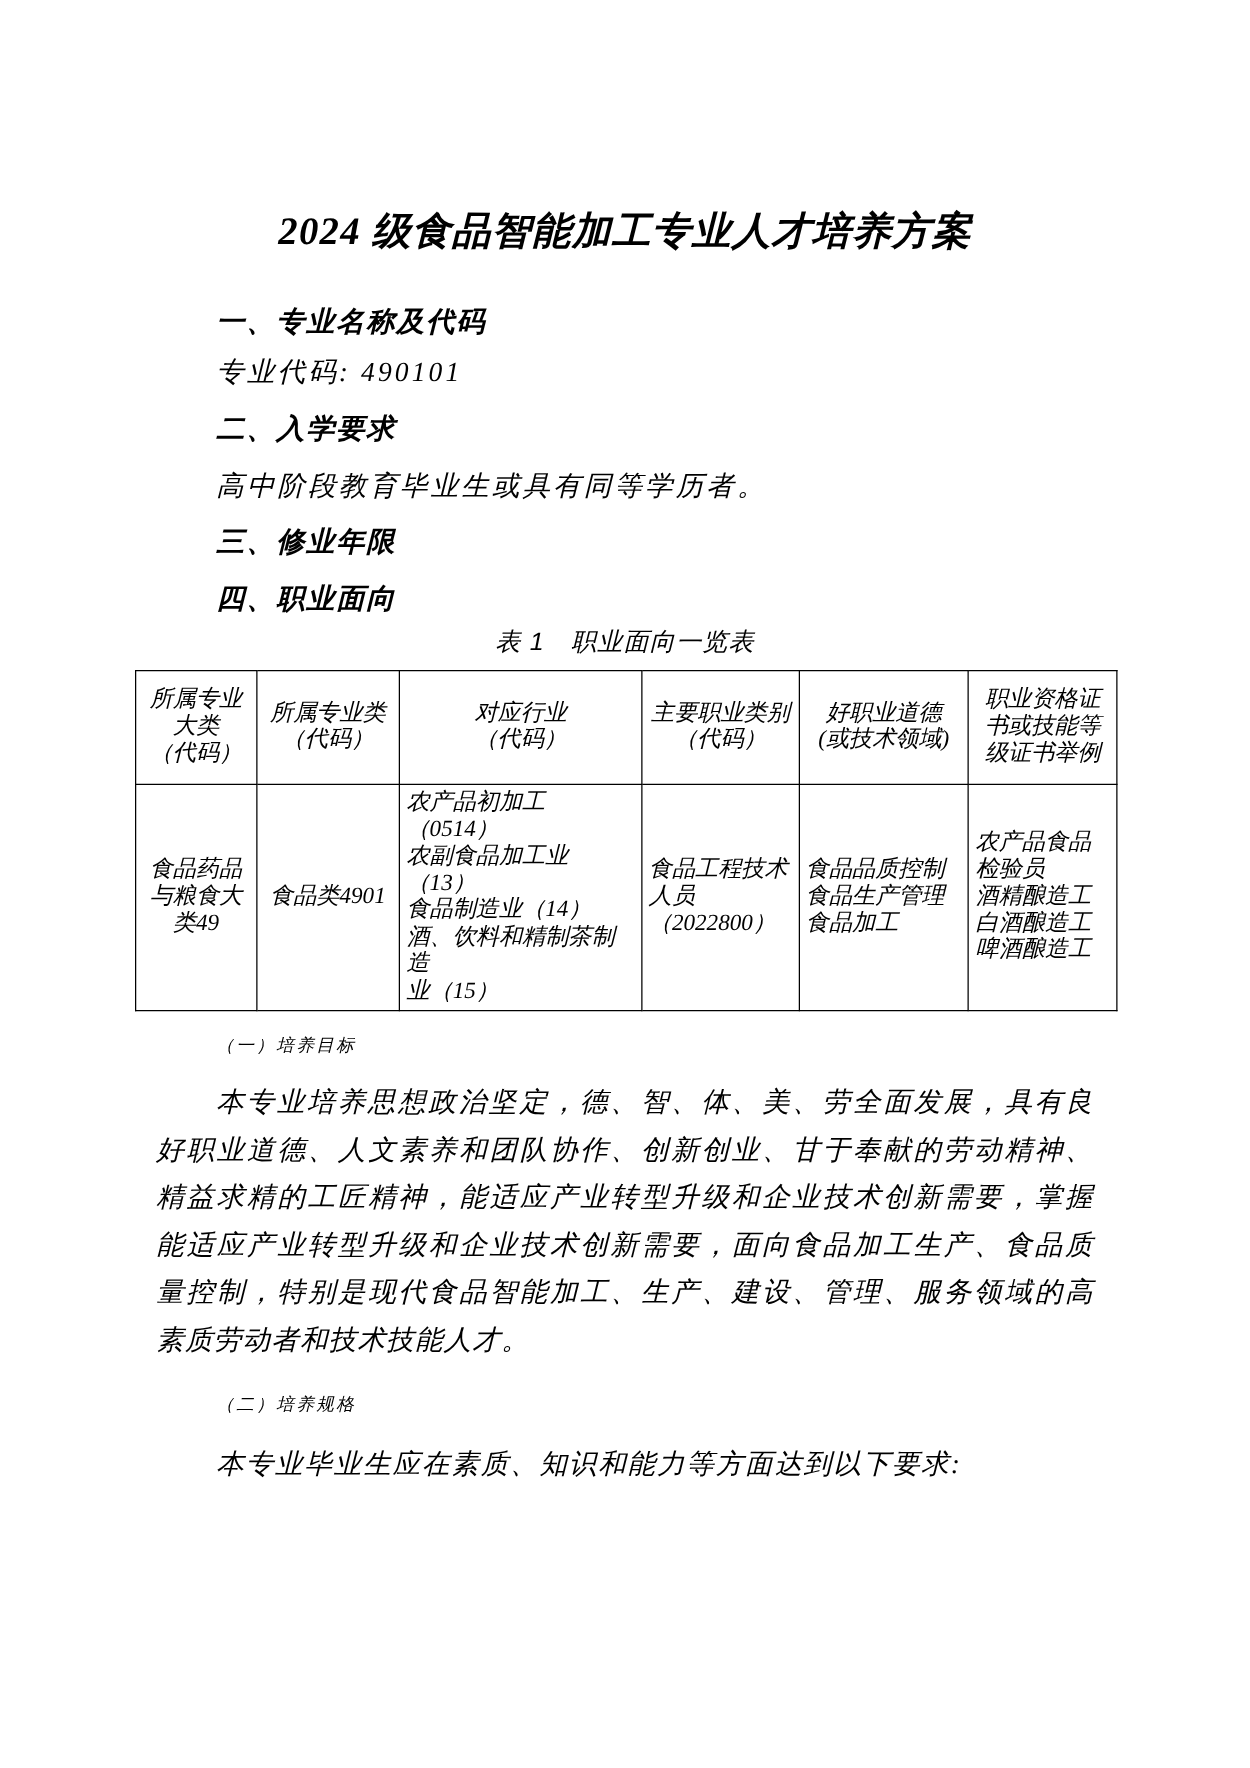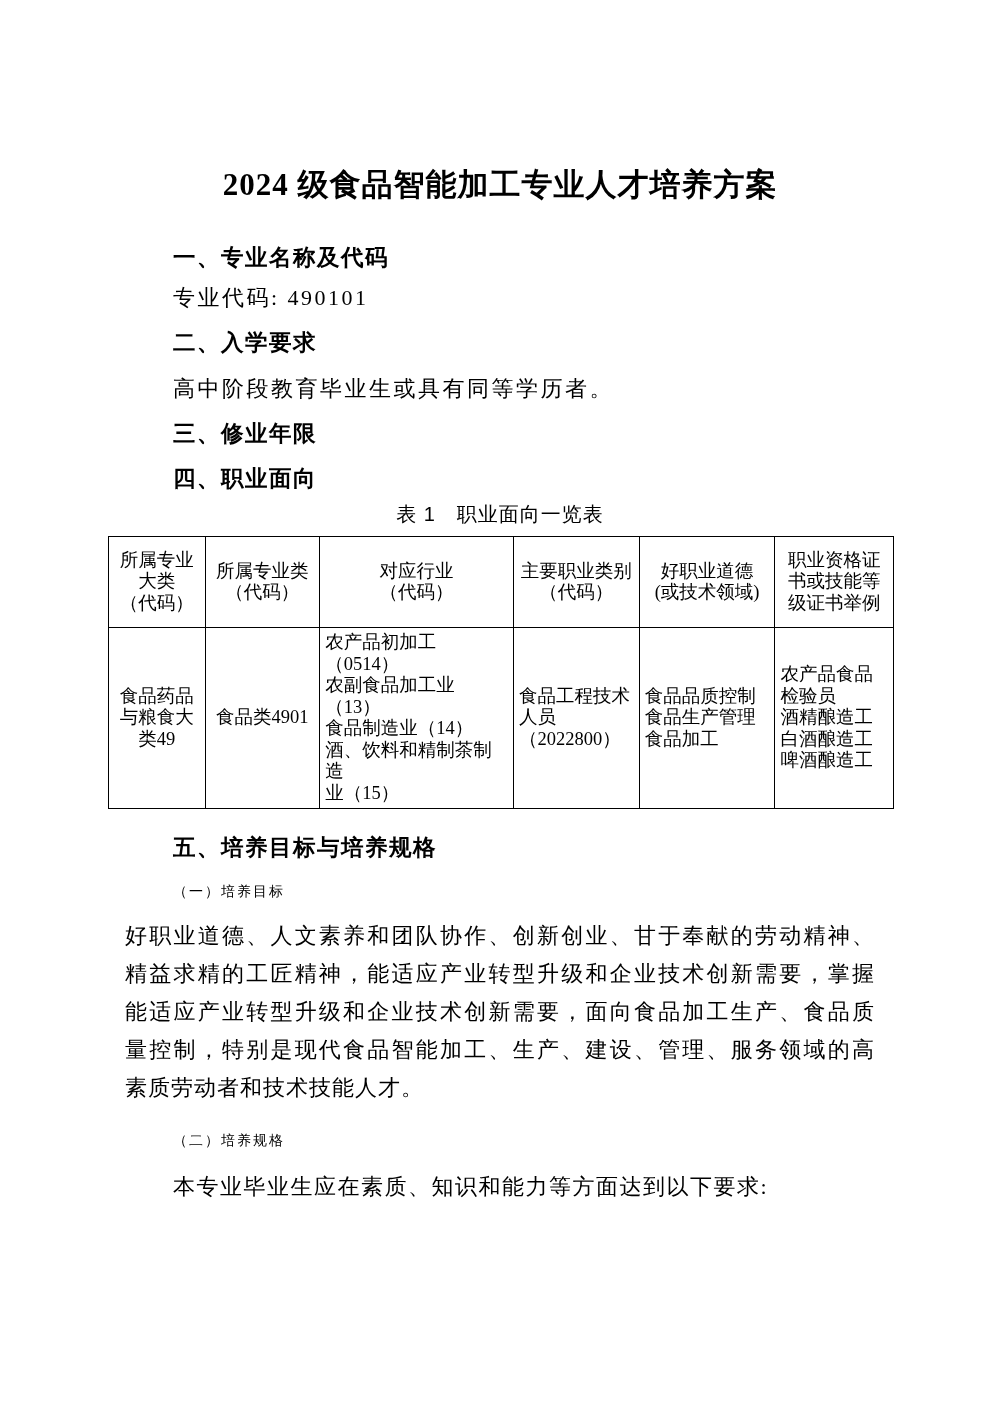--- a/index.html
+++ b/index.html
@@ -5,20 +5,21 @@
   html, body { margin: 0; padding: 0; background: #ffffff; }
   .page {
     position: relative;
     width: 1000px;
     height: 1258px;
     background: #ffffff;
     color: #000000;
     font-family: "Liberation Serif", "DejaVu Serif", serif;
     overflow: hidden;
     box-sizing: border-box;
+    font-style: italic;
   }
   .content {
     padding: 163px 125px 0 125px;
     box-sizing: border-box;
   }
   .doc-title {
     text-align: center;
     font-weight: bold;
     font-size: 31px;
     line-height: 44px;
@@ -172,24 +173,24 @@
 食品加工</td>
           <td class="td-left">农产品食品
 检验员
 酒精酿造工
 白酒酿造工
 啤酒酿造工</td>
         </tr>
       </tbody>
     </table>
 
-    <div class="h1" style="margin-top:24px">五、培养目标与培养规格</div>
     <div class="sub-head">（一）培养目标</div>
 
     <div class="para">
+      <div class="para-line first">本专业培养思想政治坚定，德、智、体、美、劳全面发展，具有良</div>
       <div class="para-line">好职业道德、人文素养和团队协作、创新创业、甘于奉献的劳动精神、</div>
       <div class="para-line">精益求精的工匠精神，能适应产业转型升级和企业技术创新需要，掌握</div>
       <div class="para-line">能适应产业转型升级和企业技术创新需要，面向食品加工生产、食品质</div>
       <div class="para-line">量控制，特别是现代食品智能加工、生产、建设、管理、服务领域的高</div>
       <div class="para-line last">素质劳动者和技术技能人才。</div>
     </div>
 
     <div class="sub-head" style="margin-top:19px">（二）培养规格</div>
     <div class="body-line" style="margin-top:16px; letter-spacing:1.5px">本专业毕业生应在素质、知识和能力等方面达到以下要求:</div>
 

